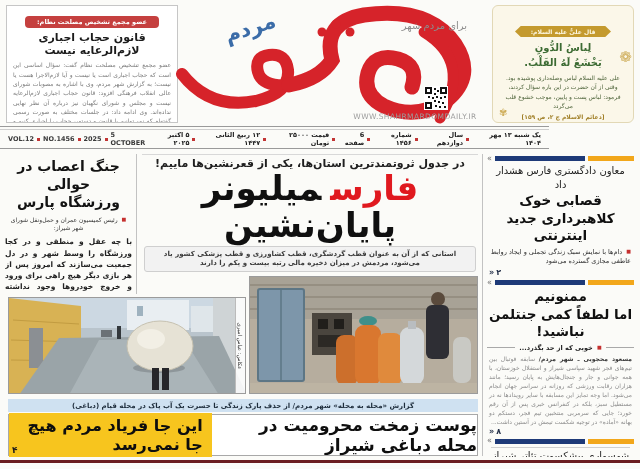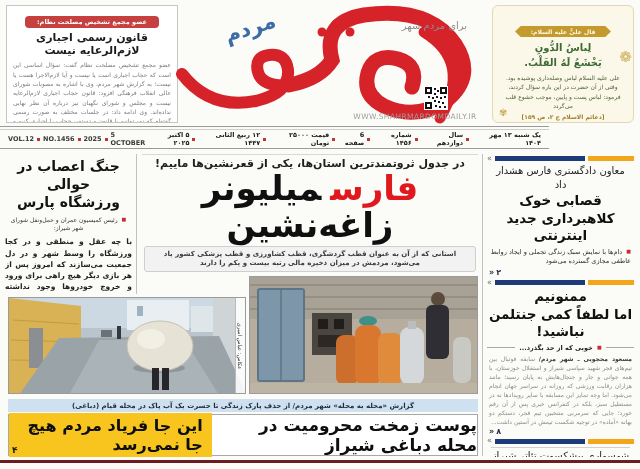--- a/index.html
+++ b/index.html
@@ -108,21 +108,21 @@
   .rc-note .note-text{font-size:6.5px;font-weight:bold;color:#222;white-space:nowrap}
   .rc-body{font-size:6px;color:#8a8a8a;text-align:justify;line-height:1.5;margin:2px 2px 0}
 </style>
 </head>
 <body>
 
 <div class="paper">
 
   <section class="hijab-box">
     <span class="badge">عضو مجمع تشخیص مصلحت نظام:</span>
-    <h2 class="hijab-headline">قانون رسمی اجباری لازم‌الرعایه نیست</h2>
+    <h2 class="hijab-headline">قانون حجاب اجباری لازم‌الرعایه نیست</h2>
     <p class="hijab-body">عضو مجمع تشخیص مصلحت نظام گفت: سؤال اساسی این است که حجاب اجباری است یا نیست و آیا لازم‌الاجرا هست یا نیست؛ به گزارش شهر مردم، وی با اشاره به مصوبات شورای عالی انقلاب فرهنگی افزود: قانون حجاب اجباری لازم‌الرعایه نیست و مجلس و شورای نگهبان نیز درباره آن نظر نهایی نداده‌اند. وی ادامه داد: در جلسات مختلف به صورت رسمی گفته‌ام که نمی‌توانیم با قانون و دستور، حجاب را اجباری کنیم و تجربه سال‌های اخیر نشان داده این مسیر به مقصد نمی‌رسد؛ بنابراین تا اطلاع ثانوی هیچ تصمیم جدیدی درباره این قانون در کشور لازم‌الاجرا نیست.</p>
   </section>
 
   <div class="masthead">
     <svg class="logo-svg" width="316" height="126" viewBox="0 0 316 126" aria-hidden="true">
       <path d="M10 74 Q38 110 84 101 Q118 93 116 70 Q114 53 97 55 Q82 57 86 72 Q90 87 117 85" fill="none" stroke="#d6232a" stroke-width="12" stroke-linecap="round"></path>
       <path d="M117 85 Q148 79 160 60 Q150 22 192 15 Q256 6 283 44 Q304 76 275 100 Q245 121 212 106 Q190 95 196 73 Q202 53 226 59 Q247 65 240 87" fill="none" stroke="#d6232a" stroke-width="15" stroke-linecap="round"></path>
       <path d="M252 32 Q301 62 268 118" fill="none" stroke="#d6232a" stroke-width="11" stroke-linecap="round"></path>
       <circle cx="150" cy="32" r="4.5" fill="#d6232a"></circle>
       <circle cx="164" cy="24" r="4.5" fill="#d6232a"></circle>
@@ -207,21 +207,21 @@
       <span class="red-bullet">■</span>
       <span>رئیس کمیسیون عمران و حمل‌ونقل شورای شهر شیراز:</span>
     </div>
     <p class="lc-lead">با چه عقل و منطقی و در کجا ورزشگاه را وسط شهر و در دل جمعیت می‌سازند که امروز پس از هر بازی دیگر هیچ راهی برای ورود و خروج خودروها وجود نداشته باشد؟</p>
 
   </section>
 
   <section class="center-col">
     <div class="mc-kicker">در جدول ثروتمندترین استان‌ها، یکی از قعرنشین‌ها ماییم!</div>
     <h1 class="mc-headline">
-      <span class="hl-red">فارس</span><span>میلیونر زاغه‌نشین</span>
+      <span class="hl-red">فارس</span><span>میلیونر پایان‌نشین</span>
     </h1>
     <div class="mc-subtitle">استانی که از آن به عنوان قطب گردشگری، قطب کشاورزی و قطب پزشکی کشور یاد می‌شود، مردمش در میزان ذخیره مالی رتبه بیست و یکم را دارند</div>
     <p class="mc-body">
       
       
     </p>
 
   </section>
 
   <figure class="photo-left">

